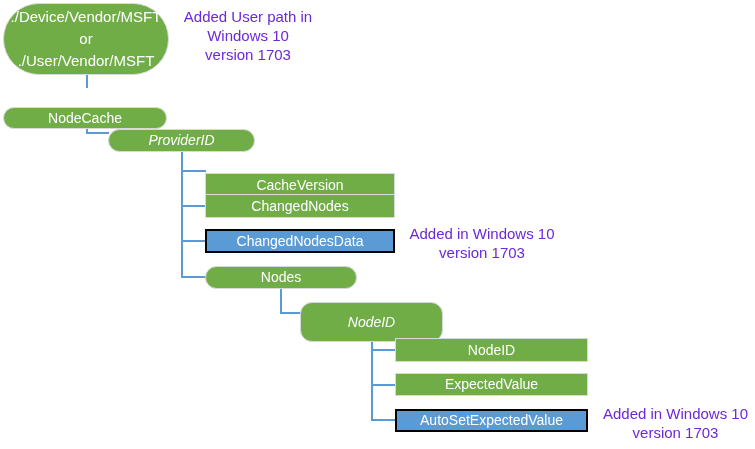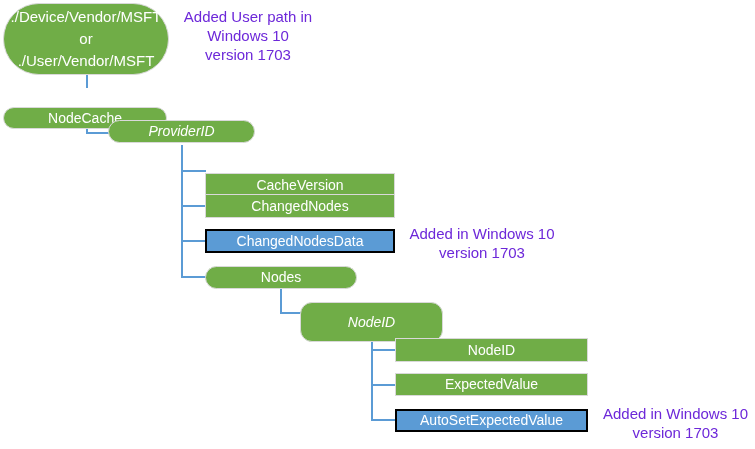--- a/index.html
+++ b/index.html
@@ -76,21 +76,21 @@
   <div class="node green root-pill" style="left:3px; top:3px; width:166px; height:72px;">
     <span>./Device/Vendor/MSFT</span>
     <span>or</span>
     <span>./User/Vendor/MSFT</span>
   </div>
 
   <div class="node green pill" style="left:3px; top:87px; width:164px; height:22px;margin-top:20px;">
     <span>NodeCache</span>
   </div>
 
-  <div class="node green pill italic" style="left:108px; top:120px; width:147px; height:23px;">
+  <div class="node green pill italic" style="left:108px; top:129px; width:147px; height:23px;">
     <span>ProviderID</span>
   </div>
 
   <div class="node green" style="left:205px; top:173px; width:190px; height:24px;">
     <span>CacheVersion</span>
   </div>
 
   <div class="node green" style="left:205px; top:194px; width:190px; height:24px;">
     <span>ChangedNodes</span>
   </div>

